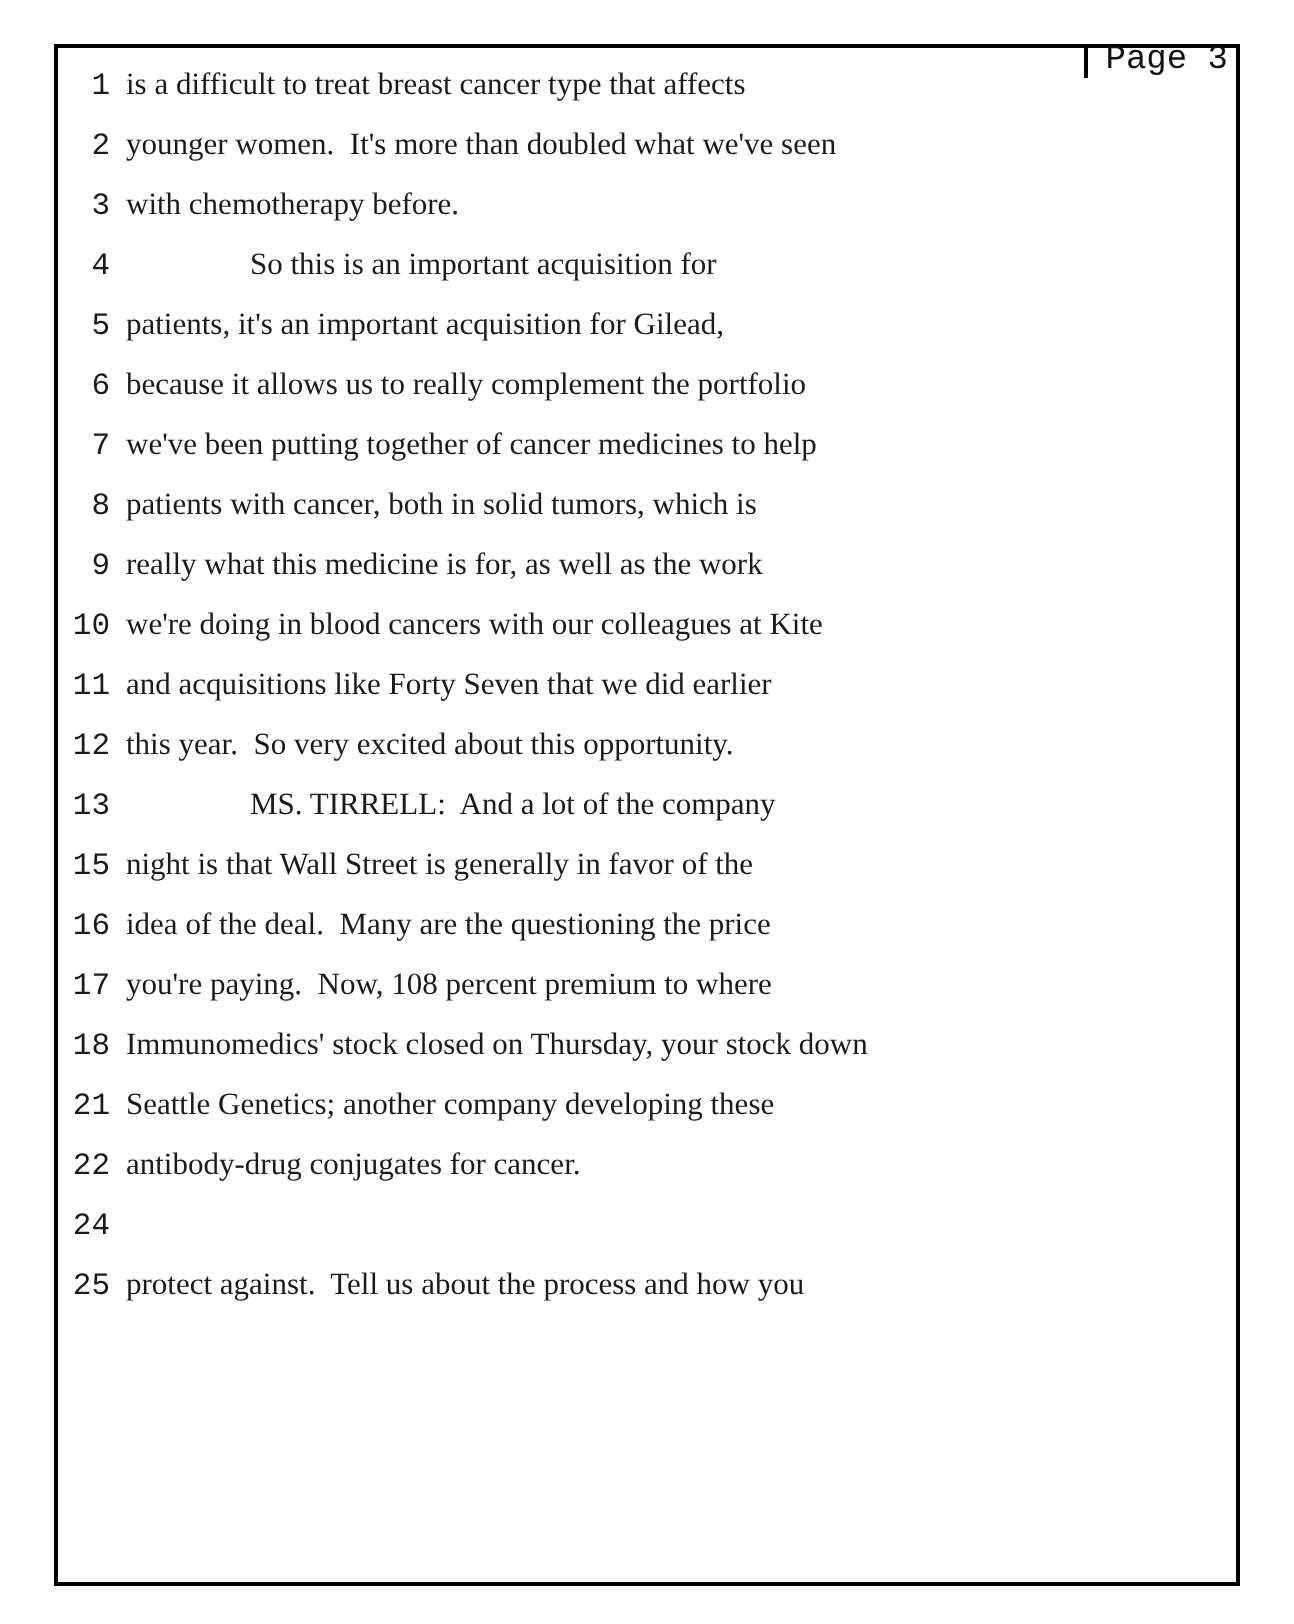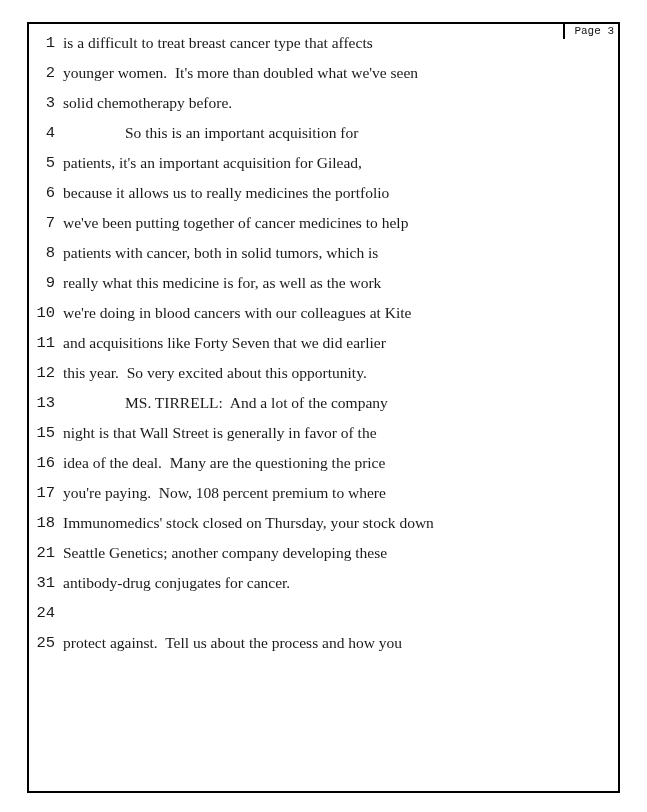--- a/index.html
+++ b/index.html
@@ -27,21 +27,21 @@
     background: #ffffff;
   }
   .page-label {
     position: absolute;
     top: 0;
     right: 0;
     height: 15px;
     line-height: 14px;
     padding: 0 4px 0 9px;
     border-left: 2px solid #000000;
-    font-size: 11px;
+    font-size: 17px;
     white-space: pre;
     color: #111111;
   }
   .lines {
     position: absolute;
     top: 4px;
     left: 0;
     right: 0;
   }
   .line {
@@ -63,34 +63,34 @@
 </style>
 </head>
 <body>
 
 <div class="page">
   <div class="frame">
     <div class="page-label">Page 3</div>
     <div class="lines">
       <div class="line"><span class="num">1</span><span class="text">is a difficult to treat breast cancer type that affects</span></div>
       <div class="line"><span class="num">2</span><span class="text">younger women.  It's more than doubled what we've seen</span></div>
-      <div class="line"><span class="num">3</span><span class="text">solid chemotherapy before.</span></div>
+      <div class="line"><span class="num">3</span><span class="text">with chemotherapy before.</span></div>
       <div class="line"><span class="num">4</span><span class="text">                So this is an important acquisition for</span></div>
       <div class="line"><span class="num">5</span><span class="text">patients, it's an important acquisition for Gilead,</span></div>
-      <div class="line"><span class="num">6</span><span class="text">because it allows us to really medicines the portfolio</span></div>
+      <div class="line"><span class="num">6</span><span class="text">because it allows us to really complement the portfolio</span></div>
       <div class="line"><span class="num">7</span><span class="text">we've been putting together of cancer medicines to help</span></div>
       <div class="line"><span class="num">8</span><span class="text">patients with cancer, both in solid tumors, which is</span></div>
       <div class="line"><span class="num">9</span><span class="text">really what this medicine is for, as well as the work</span></div>
       <div class="line"><span class="num">10</span><span class="text">we're doing in blood cancers with our colleagues at Kite</span></div>
       <div class="line"><span class="num">11</span><span class="text">and acquisitions like Forty Seven that we did earlier</span></div>
       <div class="line"><span class="num">12</span><span class="text">this year.  So very excited about this opportunity.</span></div>
       <div class="line"><span class="num">13</span><span class="text">                MS. TIRRELL:  And a lot of the company</span></div>
       <div class="line"><span class="num">15</span><span class="text">night is that Wall Street is generally in favor of the</span></div>
       <div class="line"><span class="num">16</span><span class="text">idea of the deal.  Many are the questioning the price</span></div>
       <div class="line"><span class="num">17</span><span class="text">you're paying.  Now, 108 percent premium to where</span></div>
       <div class="line"><span class="num">18</span><span class="text">Immunomedics' stock closed on Thursday, your stock down</span></div>
       <div class="line"><span class="num">21</span><span class="text">Seattle Genetics; another company developing these</span></div>
-      <div class="line"><span class="num">31</span><span class="text">antibody-drug conjugates for cancer.</span></div>
+      <div class="line"><span class="num">22</span><span class="text">antibody-drug conjugates for cancer.</span></div>
       <div class="line"><span class="num">24</span></div>
       <div class="line"><span class="num">25</span><span class="text">protect against.  Tell us about the process and how you</span></div>
     </div>
   </div>
 </div>
 
 </body></html>

